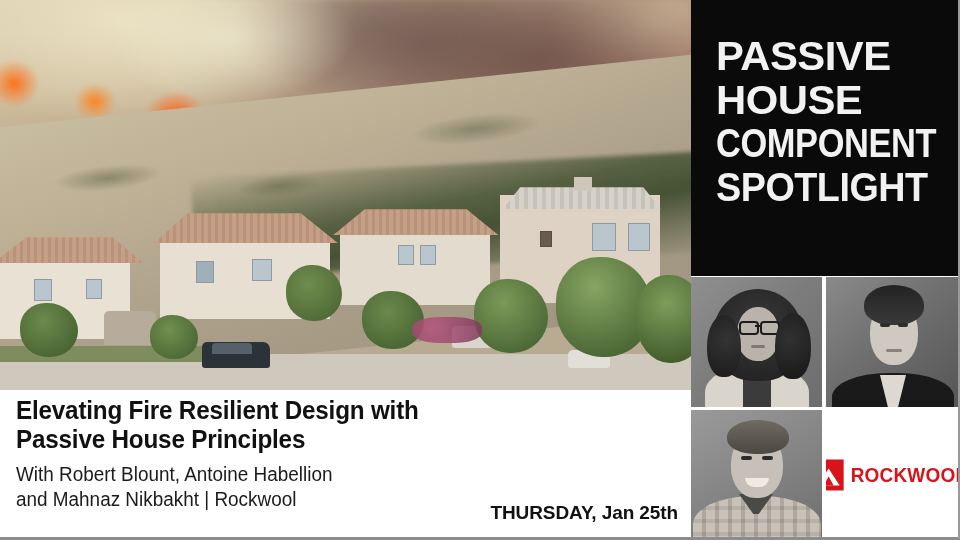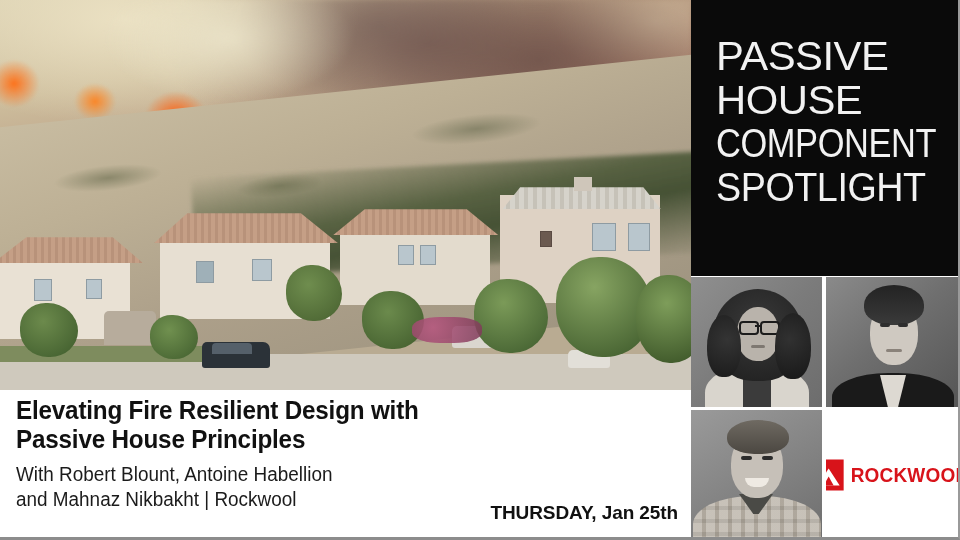--- a/index.html
+++ b/index.html
@@ -83,21 +83,21 @@
   .tree{position:absolute;border-radius:46% 54% 50% 50%;}
   .car{position:absolute;border-radius:5px 7px 3px 3px;}
   .road{position:absolute;background:#cfc9bd;}
 
   
   .titlecard{
     position:absolute;left:691px;top:0;width:269px;height:276px;background:#0a0a0a;
   }
   .titlecard .lines{
     position:absolute;left:25px;top:38px;right:12px;
-    color:#f2f2f2;font-weight:normal;
+    color:#f2f2f2;font-weight:bold;
     font-family:"Liberation Sans Narrow","Liberation Sans",sans-serif;
     letter-spacing:-0.5px;line-height:.92;
   }
   .tl{display:block;white-space:nowrap;transform-origin:left center;}
   .tl1{font-size:41px;transform:scaleX(1.02);}
   .tl2{font-size:41px;margin-top:6px;transform:scaleX(1.02);}
   .tl3{font-size:41px;margin-top:6px;transform:scaleX(.84);}
   .tl4{font-size:41px;margin-top:6px;transform:scaleX(.92);}
 
   

